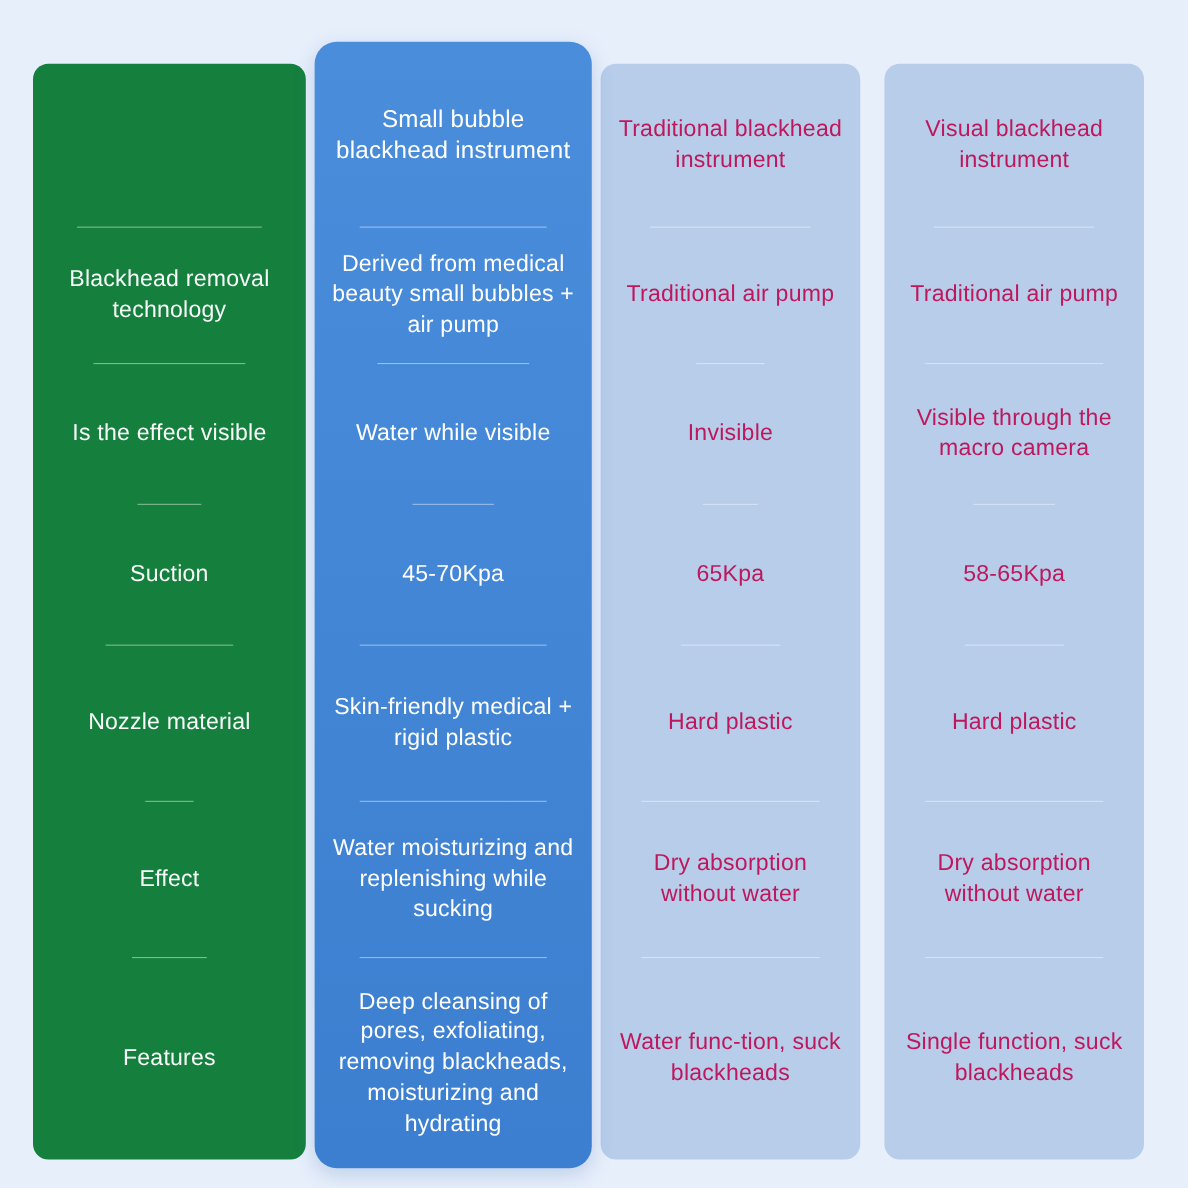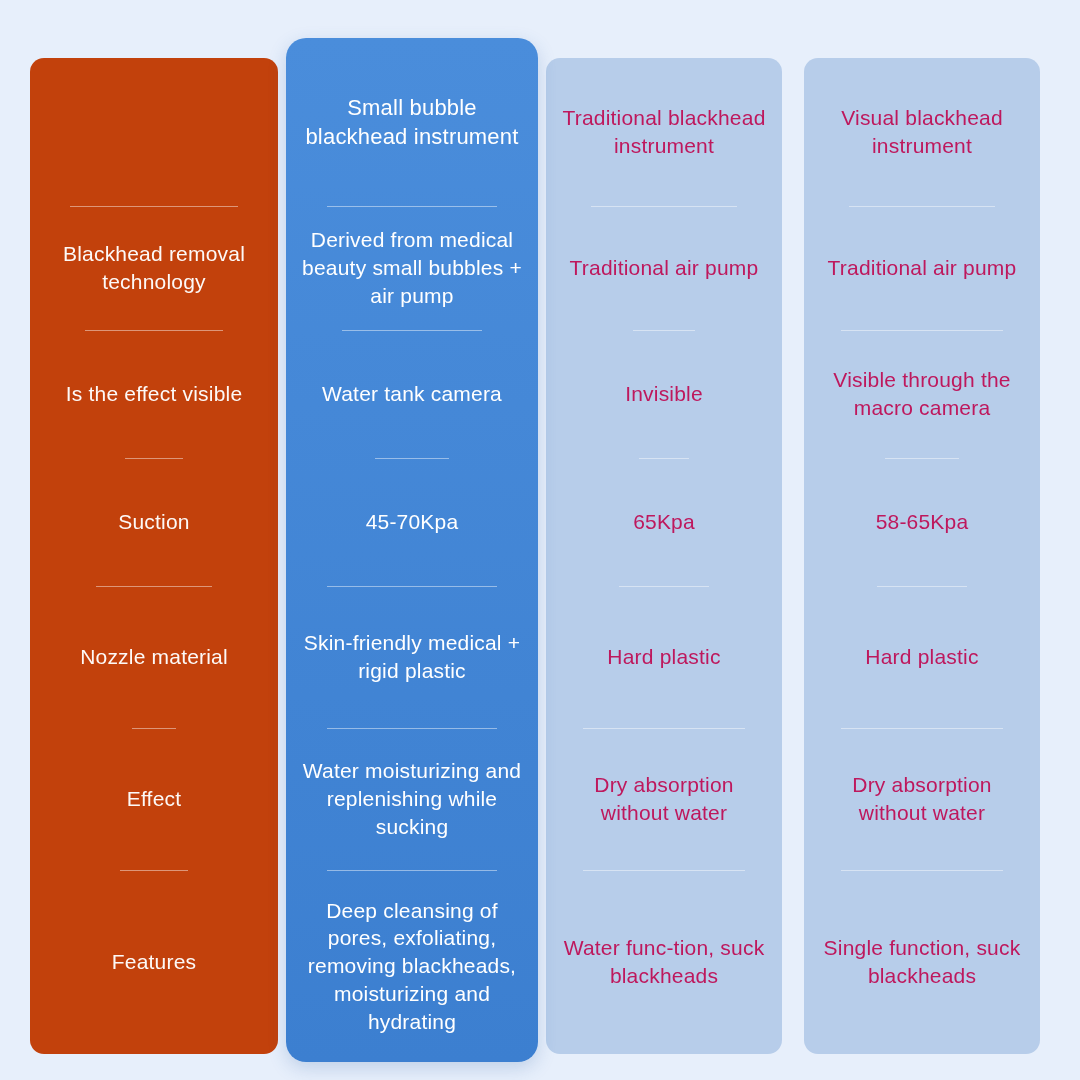--- a/index.html
+++ b/index.html
@@ -34,21 +34,21 @@
   .col {
     box-sizing: border-box;
     display: flex;
     flex-direction: column;
     align-items: center;
   }
 
   
   .col-label {
     width: 248px;
-    background: #c2410c;
+    background: #15803d;
     border-radius: 14px;
     min-height: 996px;
     color: #ffffff;
     padding: 0 14px;
   }
 
   
   .col-highlight {
     width: 252px;
     background: linear-gradient(180deg, #4a8ddb 0%, #3c7fd0 100%);
@@ -146,21 +146,21 @@
       <div class="cell divider r2">Is the effect visible</div>
       <div class="cell divider r3">Suction</div>
       <div class="cell divider r4">Nozzle material</div>
       <div class="cell divider r5">Effect</div>
       <div class="cell divider r6">Features</div>
     </div>
 
     <div class="col col-highlight">
       <div class="cell head r0">Small bubble blackhead instrument</div>
       <div class="cell divider r1">Derived from medical beauty small bubbles + air pump</div>
-      <div class="cell divider r2">Water tank camera</div>
+      <div class="cell divider r2">Water while visible</div>
       <div class="cell divider r3">45-70Kpa</div>
       <div class="cell divider r4">Skin-friendly medical + rigid plastic</div>
       <div class="cell divider r5">Water moisturizing and replenishing while sucking</div>
       <div class="cell divider r6">Deep cleansing of pores, exfoliating, removing blackheads, moisturizing and hydrating</div>
     </div>
 
     <div class="col col-plain second">
       <div class="cell head r0">Traditional blackhead instrument</div>
       <div class="cell divider r1">Traditional air pump</div>
       <div class="cell divider r2">Invisible</div>

